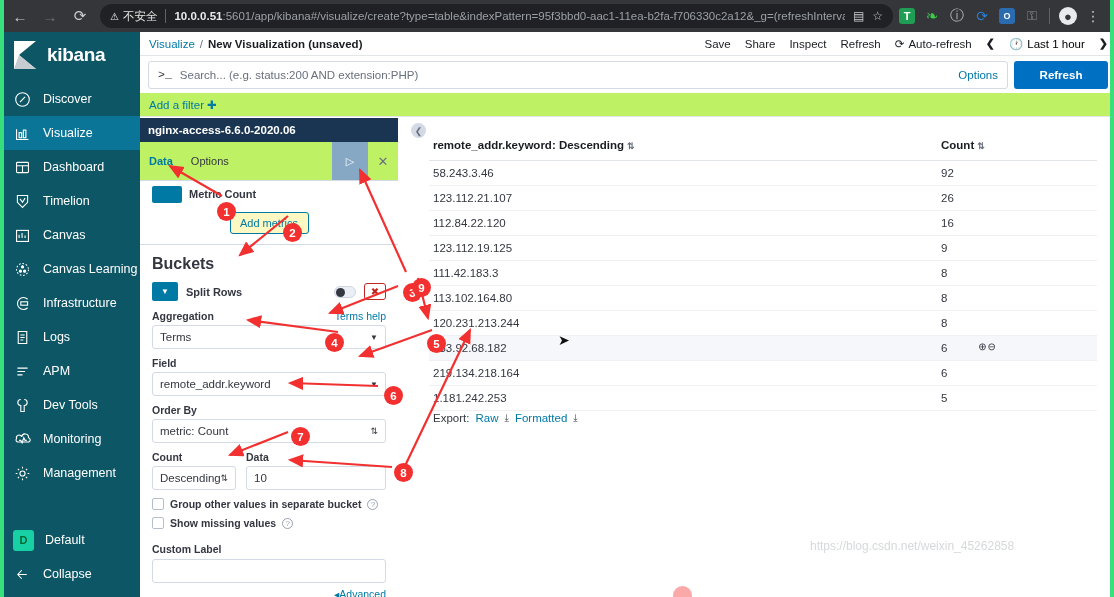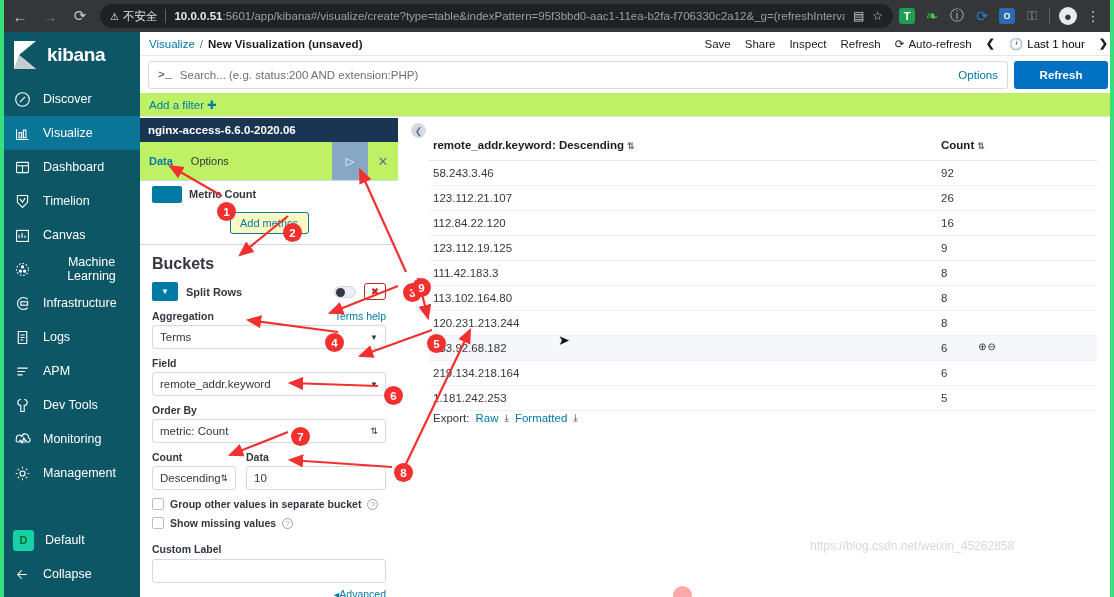--- a/index.html
+++ b/index.html
@@ -335,21 +335,21 @@
 
       <div class="kb-item">
         <span class="kb-ico">
           <svg width="17" height="17" viewBox="0 0 20 20" fill="none" stroke="#fff" stroke-width="1.2">
             <circle cx="10" cy="10" r="7" stroke-dasharray="2 2"></circle>
               <circle cx="10" cy="7" r="1.3" fill="#fff"></circle>
             <circle cx="7.5" cy="12" r="1.3" fill="#fff"></circle>
               <circle cx="12.5" cy="12" r="1.3" fill="#fff"></circle>
           </svg>
           </span>
-        <span>Machine Learning</span>
+        <span>Canvas Learning</span>
       </div>
 
       <div class="kb-item">
         <span class="kb-ico">
           <svg width="17" height="17" viewBox="0 0 20 20" fill="none" stroke="#fff" stroke-width="1.3">
             <path d="M16 5 A7 7 0 1 0 16 15"></path>
               <rect x="8" y="8" width="8" height="4"></rect>
           </svg>
           </span>
         <span>Infrastructure</span>

